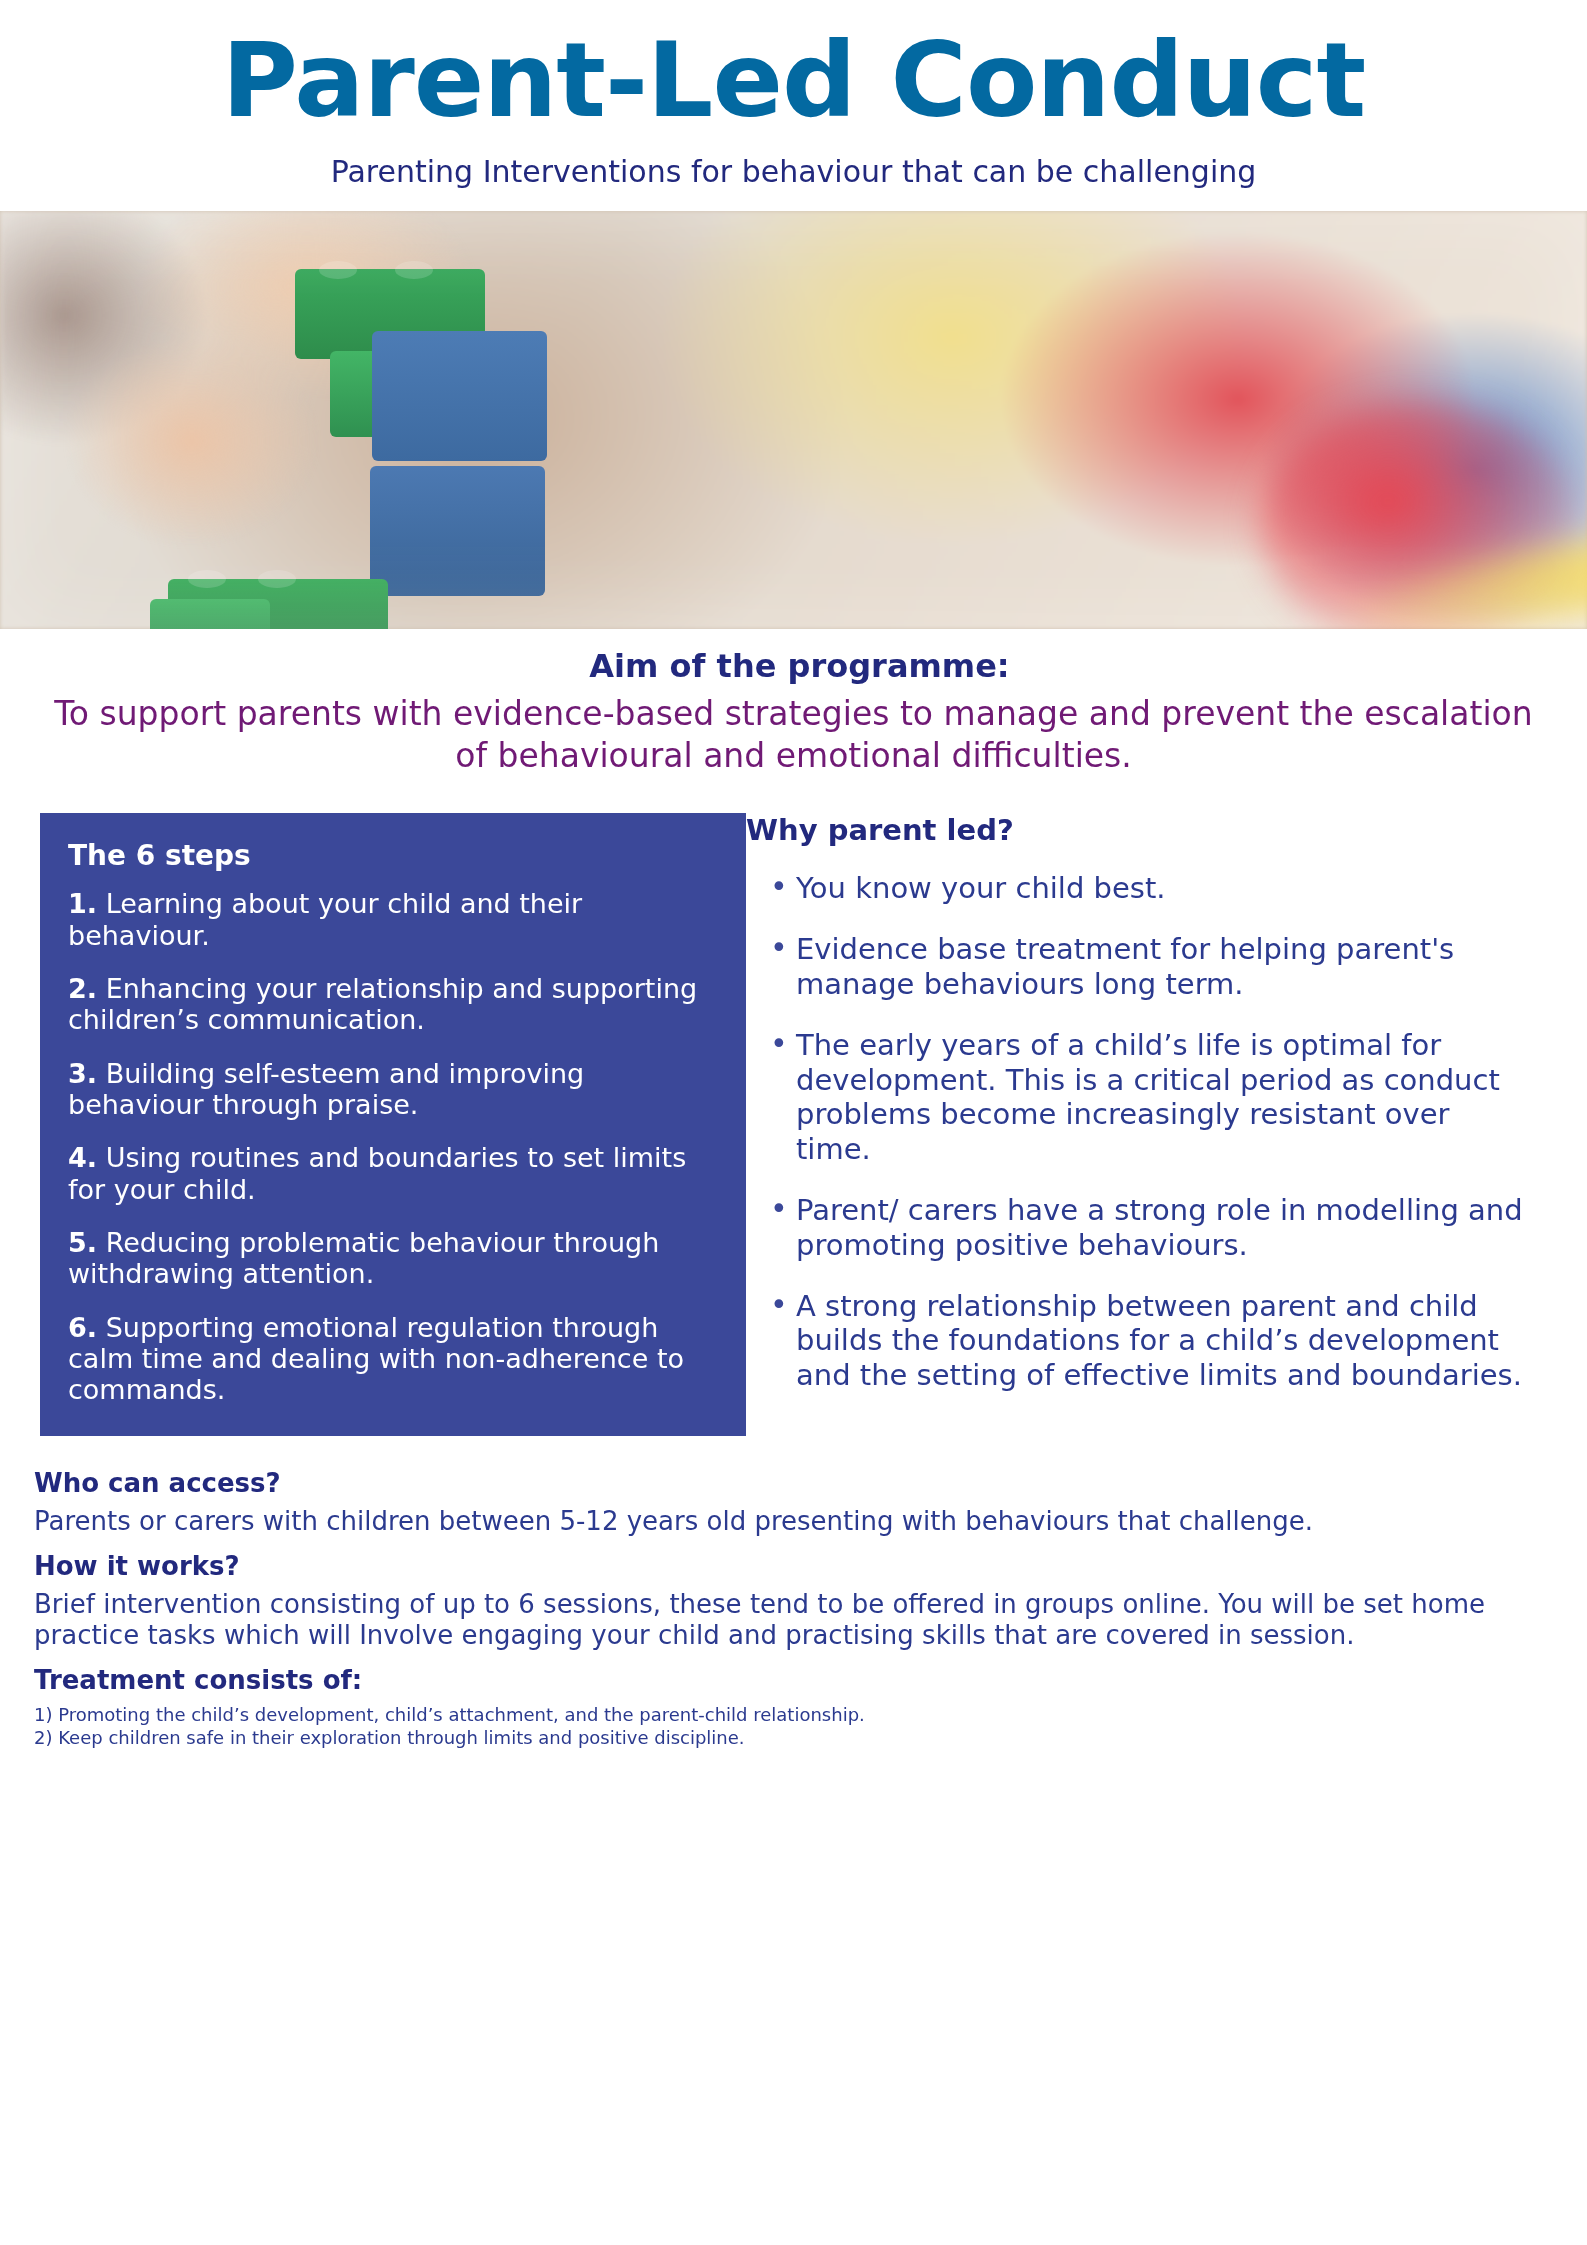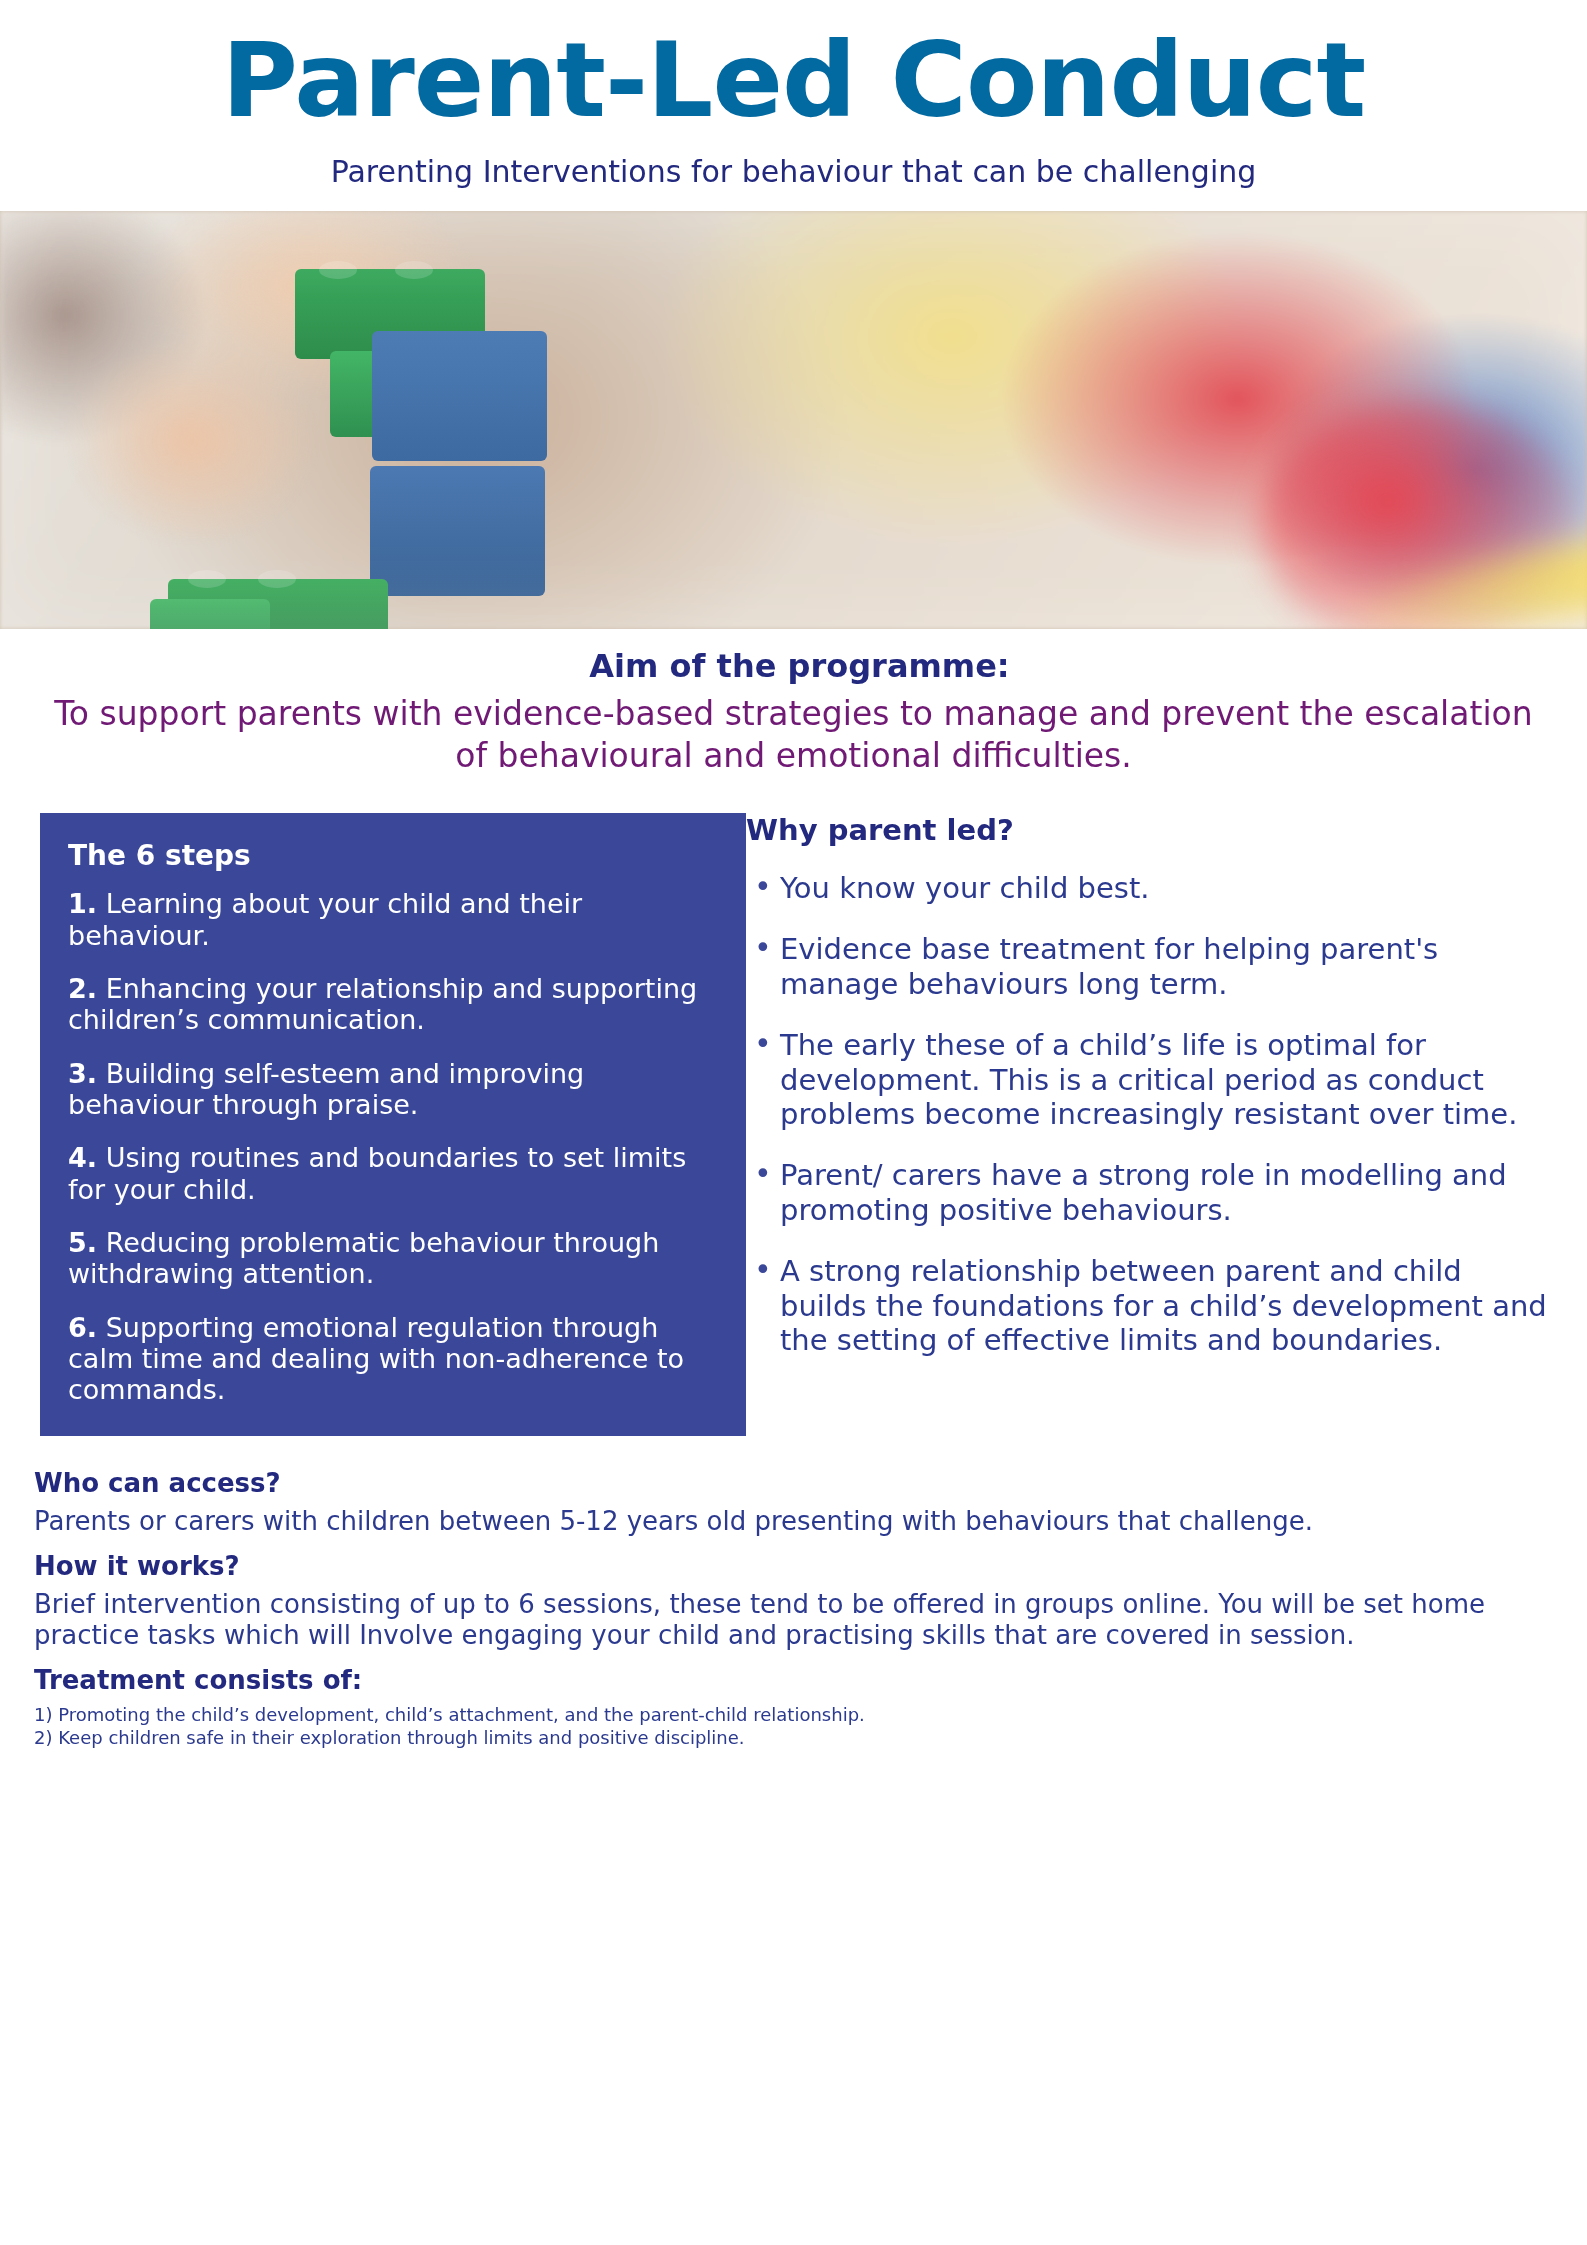--- a/index.html
+++ b/index.html
@@ -169,21 +169,21 @@
     box-sizing: border-box;
   }
   .why-title {
     font-size: 29px;
     font-weight: bold;
     color: #22297e;
     margin-bottom: 24px;
   }
   ul.why-list {
     list-style: none;
-    margin: 0;
+    margin: 16px;
     padding: 0;
   }
   ul.why-list li {
     position: relative;
     padding-left: 34px;
     font-size: 29px;
     line-height: 1.2;
     color: #2b3a8f;
     margin-bottom: 26px;
   }
@@ -280,21 +280,21 @@
         <b>6.</b>
         <span>Supporting emotional regulation through calm time and dealing with non-adherence to commands.</span>
       </div>
     </div>
 
     <div class="why">
       <div class="why-title">Why parent led?</div>
       <ul class="why-list">
         <li>You know your child best.</li>
         <li>Evidence base treatment for helping parent's manage behaviours long term.</li>
-        <li>The early these of a child’s life is optimal for development. This is a critical period as conduct problems become increasingly resistant over time.</li>
+        <li>The early years of a child’s life is optimal for development. This is a critical period as conduct problems become increasingly resistant over time.</li>
         <li>Parent/ carers have a strong role in modelling and promoting positive behaviours.</li>
         <li>A strong relationship between parent and child builds the foundations for a child’s development and the setting of effective limits and boundaries.</li>
       </ul>
     </div>
 
   </div>
 
   <div class="bottom">
 
     <div class="b-head">Who can access?</div>

